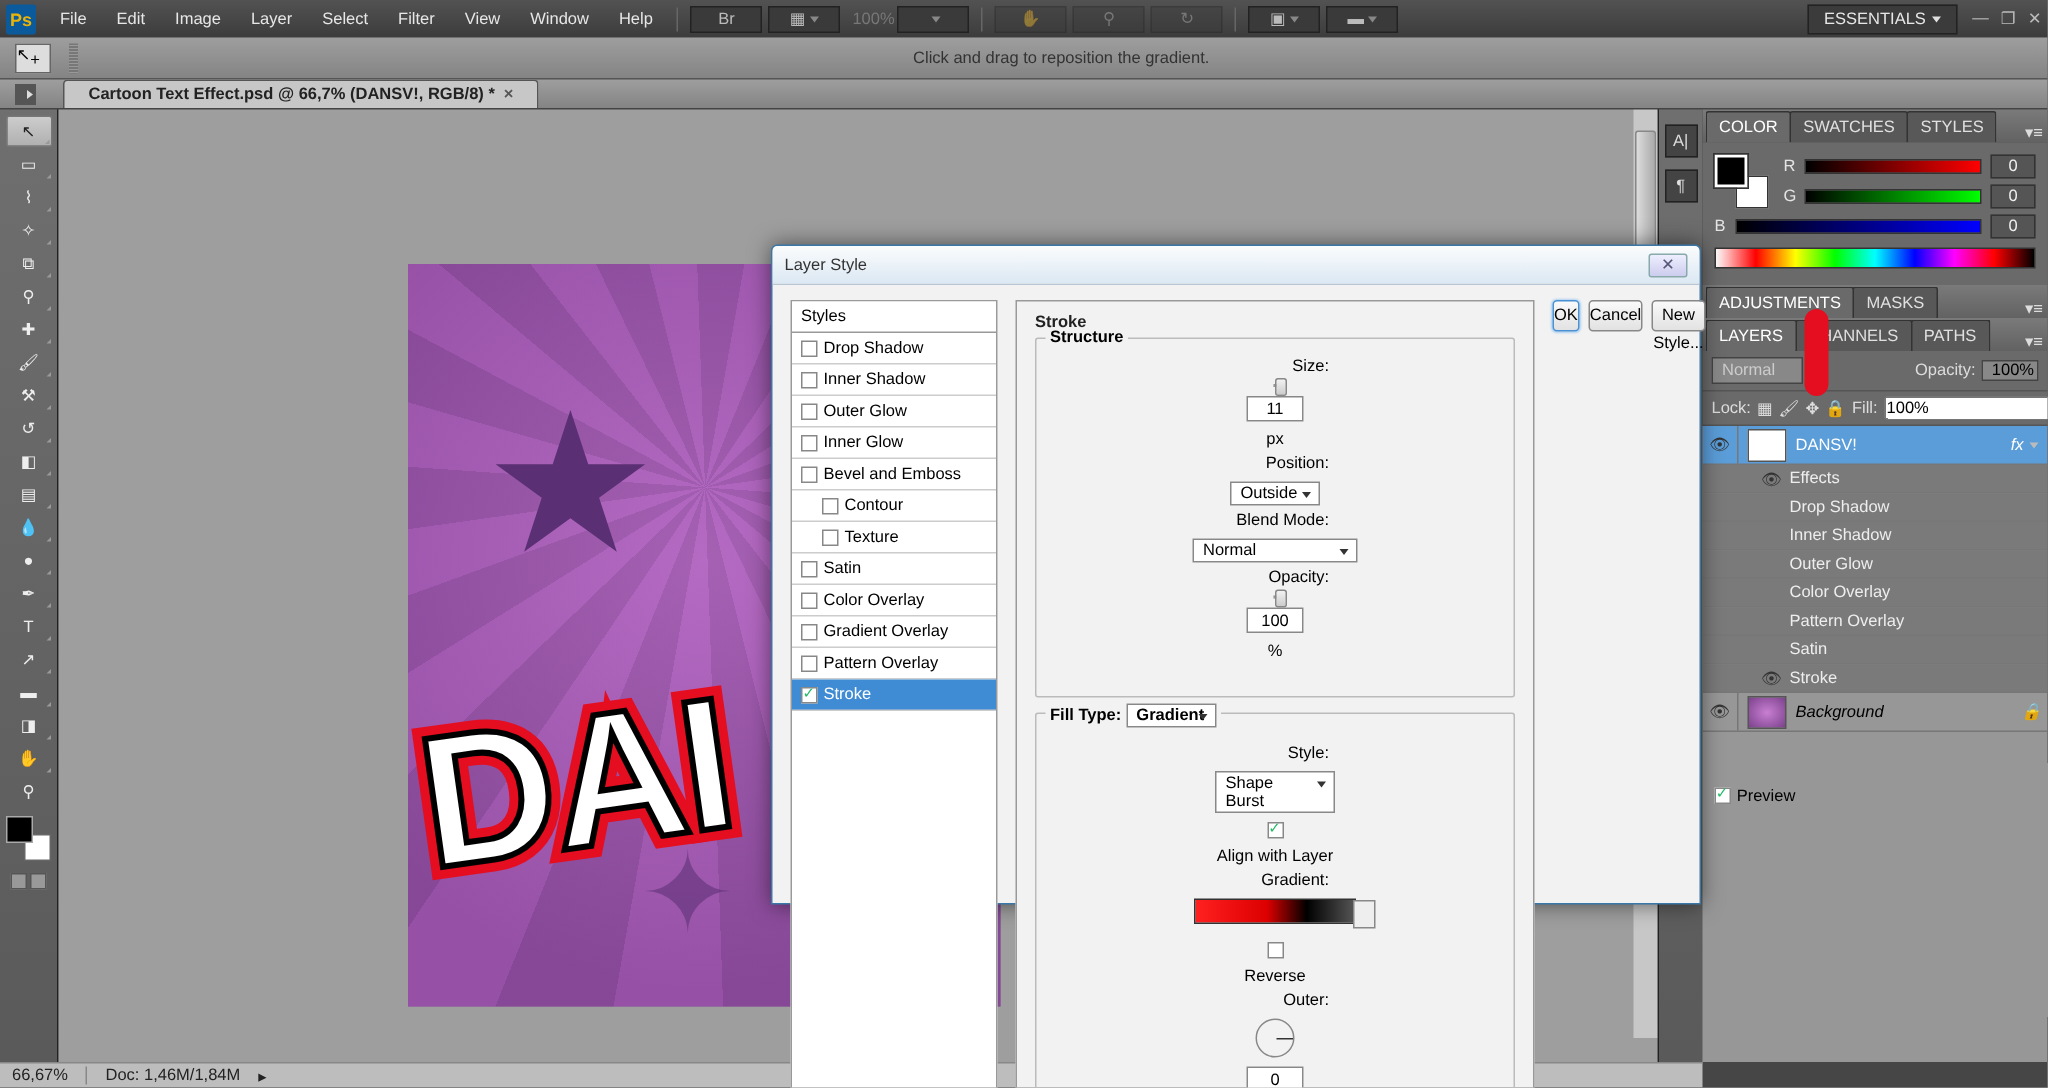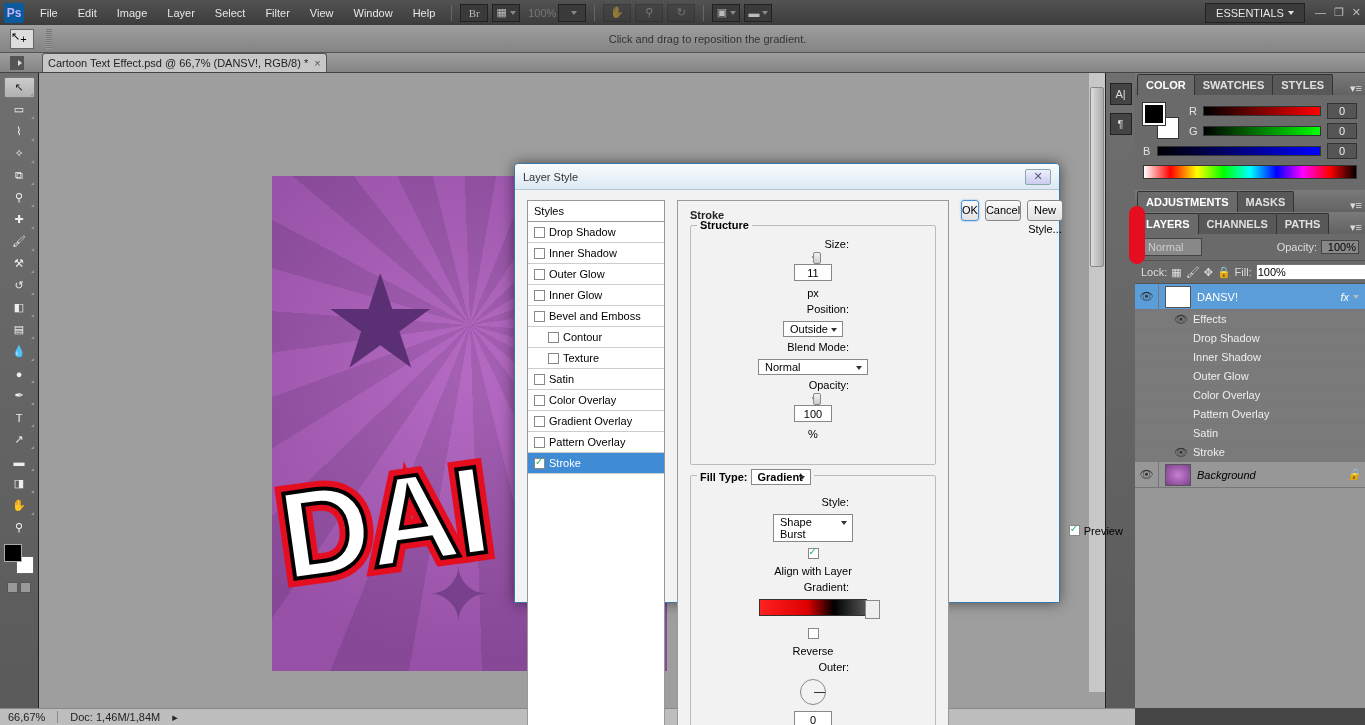--- a/index.html
+++ b/index.html
@@ -1,40 +1,40 @@
 <!DOCTYPE html>
 <html><head>
 <meta charset="utf-8">
 <style>
 * { margin:0; padding:0; box-sizing:border-box; font-family:"Segoe UI",Tahoma,Arial,sans-serif; font-size:11px; user-select:none; }
 body { width:1365px; height:725px; background:#464646; overflow:hidden; position:relative; }
 
 
 .menubar { height:25px; background:linear-gradient(#525252,#3c3c3c); display:flex; align-items:center; padding:0 4px; gap:0; }
-.ps-logo { width:20px; height:20px; background:#0a5a9c; display:flex; align-items:center; justify-content:center; color:#c4b5fd; font-weight:bold; font-size:12px; border-radius:2px; margin-right:6px; }
+.ps-logo { width:20px; height:20px; background:#0a5a9c; display:flex; align-items:center; justify-content:center; color:#eab308; font-weight:bold; font-size:12px; border-radius:2px; margin-right:6px; }
 .menu-item { color:#e7e7e7; padding:4px 10px; cursor:pointer; }
 .menu-sep { width:1px; height:16px; background:#666; margin:0 6px; }
-.menu-dd { width:28px; height:18px; background:#3a3a3a; border:1px solid #222; margin:0 2px; display:flex; align-items:center; justify-content:center; color:#bbb;font-family:Liberation Serif, serif; }
+.menu-dd { width:48px; height:18px; background:#3a3a3a; border:1px solid #222; margin:0 2px; display:flex; align-items:center; justify-content:center; color:#bbb; }
 .menu-dd .caret { border-left:3px solid transparent; border-right:3px solid transparent; border-top:4px solid #888; margin-left:3px; }
 .menu-zoom { color:#777; margin-left:6px; }
 .spacer { flex:1; }
 .essentials { color:#e7e7e7; padding:3px 10px; display:flex; align-items:center; gap:4px; background:#3b3b3b; border:1px solid #222; }
 .win-btns { display:flex; gap:8px; margin-left:10px; color:#bbb; }
 
 
 .optbar { height:28px; background:linear-gradient(#9e9e9e,#848484); border-bottom:1px solid #555; display:flex; align-items:center; padding:0 10px; }
 .optbar .tool-ind { width:24px; height:20px; background:#ddd; border:1px solid #666; margin-right:12px; position:relative; }
 .optbar .grip { width:6px; height:20px; background:repeating-linear-gradient(#777,#777 1px,#999 1px,#999 2px); margin-right:8px; }
 .optbar-msg { flex:1; text-align:center; color:#333; }
 
 
 .doc-tab-bar { height:20px; background:linear-gradient(#9e9e9e,#848484); display:flex; align-items:flex-end; padding-left:10px; border-bottom:1px solid #444; }
 .dock-toggle { width:14px; height:14px; background:#555; margin-right:18px; margin-bottom:2px; position:relative; }
 .dock-toggle::after { content:''; position:absolute; right:2px; top:4px; border-top:3px solid transparent; border-bottom:3px solid transparent; border-left:4px solid #ddd; }
-.doc-tab { background:#c7c7c7; padding:3px 5px; border:1px solid #555; border-bottom:none; border-radius:3px 3px 0 0; display:flex; align-items:center; gap:6px; color:#222; }
+.doc-tab { background:#c7c7c7; padding:3px 16px; border:1px solid #555; border-bottom:none; border-radius:3px 3px 0 0; display:flex; align-items:center; gap:6px; color:#222;font-weight:bold; }
 .doc-tab .x { color:#555; }
 
 
 .workspace { position:absolute; top:73px; left:0; right:0; bottom:17px; display:flex; }
 .toolbox { width:39px; background:linear-gradient(#6f6f6f,#5a5a5a); border-right:1px solid #222; padding-top:4px; }
 .toolbox .cell { width:31px; height:21px; margin:0 auto 1px auto; display:flex; align-items:center; justify-content:center; color:#eee; position:relative; }
 .toolbox .cell.sel { background:linear-gradient(#ccc,#b0b0b0); color:#222; border:1px solid #777; border-radius:2px; }
 .toolbox .tri { position:absolute; right:1px; bottom:1px; border-right:3px solid #999; border-top:3px solid transparent; }
 .fgbg { margin:6px auto; width:30px; height:30px; position:relative; }
 .fg { width:18px; height:18px; background:#000; border:1px solid #aaa; position:absolute; }
@@ -55,21 +55,21 @@
 .scroll-v { position:absolute; right:0; top:0; bottom:16px; width:16px; background:#c7c7c7; }
 .scroll-v .thumb { position:absolute; top:14px; left:1px; right:1px; height:180px; background:linear-gradient(90deg,#ddd,#aaa); border:1px solid #888; border-radius:2px; }
 
 
 .dockstrip { width:30px; background:linear-gradient(#6f6f6f,#5a5a5a); border-left:1px solid #222; padding-top:10px; display:flex; flex-direction:column; align-items:center; gap:8px; }
 .dockstrip .ic { width:22px; height:22px; background:#444; border:1px solid #222; display:flex; align-items:center; justify-content:center; color:#ddd; }
 
 
 .panels { width:230px; background:#4a4a4a; display:flex; flex-direction:column; }
 .tab-row { height:22px; background:linear-gradient(#7a7a7a,#626262); display:flex; align-items:flex-end; padding-left:2px; }
-.ptab { padding:4px 8px; color:#e0e0e0; background:#585858; border:1px solid #333; border-bottom:none; margin-right:-1px; border-radius:2px 2px 0 0;font-weight:bold; }
+.ptab { padding:4px 8px; color:#e0e0e0; background:#585858; border:1px solid #333; border-bottom:none; margin-right:-1px; border-radius:2px 2px 0 0; }
 .ptab.active { background:#6a6a6a; color:#fff; }
 .ptab-menu { margin-left:auto; width:18px; text-align:center; color:#ddd; }
 .color-panel { background:#6a6a6a; padding:8px; height:95px; }
 .cp-swatch-wrap { float:left; width:36px; height:36px; position:relative; margin-right:10px; }
 .cp-fg { width:22px; height:22px; background:#000; border:2px solid #fff; position:absolute; outline:1px solid #333; }
 .cp-bg { width:22px; height:22px; background:#fff; border:1px solid #333; position:absolute; right:0; bottom:0; }
 .cp-row { display:flex; align-items:center; gap:6px; margin-bottom:4px; }
 .cp-row span { color:#e4e4e4; width:8px; }
 .cp-row .sld { flex:1; height:10px; border:1px solid #333; }
 .cp-row.r .sld { background:linear-gradient(90deg,#000,#f00); }
@@ -96,21 +96,21 @@
 .layer-row.sub .eye { border:none; }
 .layer-row .fx { margin-left:auto; margin-right:4px; font-style:italic; }
 .layer-row .tri2 { margin-right:6px; border-left:3px solid transparent; border-right:3px solid transparent; border-top:4px solid #bbb; }
 .bg-thumb { width:26px; height:22px; background:radial-gradient(#c87fd2,#7b418c); border:1px solid #555; margin:0 6px; }
 
 
 .statusbar { position:absolute; bottom:0; left:0; right:230px; height:17px; background:#bdbdbd; display:flex; align-items:center; padding:0 8px; border-top:1px solid #888; color:#222; gap:12px; }
 .statusbar .sep2 { width:1px; height:12px; background:#888; }
 
 
-.dialog { position:absolute; left:514px; top:163px; width:546px; height:440px; background:#f2f2f2; border:1px solid #3a77a6; box-shadow:0 0 14px rgba(0,0,0,0.5); border-radius:4px 4px 0 0; }
+.dialog { position:absolute; left:514px; top:163px; width:620px; height:440px; background:#f2f2f2; border:1px solid #3a77a6; box-shadow:0 0 14px rgba(0,0,0,0.5); border-radius:4px 4px 0 0; }
 .dlg-title { height:26px; background:linear-gradient(#fbfcfd,#dbe8f3); display:flex; align-items:center; padding:0 8px; border-bottom:1px solid #b8c6d3; border-radius:4px 4px 0 0; }
 .dlg-title span { color:#333; }
 .dlg-close { margin-left:auto; width:26px; height:16px; background:linear-gradient(#eef,#cce); border:1px solid #8aa; border-radius:2px; text-align:center; color:#557; }
 .dlg-body { display:flex; padding:10px 12px; gap:12px; }
 .styles-col { width:138px; border:1px solid #999; background:#fff; }
 .styles-col .hdr { padding:4px 6px; border-bottom:1px solid #999; background:#fff; }
 .styles-col .itm { padding:4px 6px; border-bottom:1px solid #ccc; display:flex; align-items:center; gap:4px; }
 .styles-col .itm.sel { background:#3f8cd5; color:#fff; }
 .styles-col .itm.sub { padding-left:20px; }
 .chk { width:11px; height:11px; border:1px solid #888; background:#fff; display:inline-block; position:relative; }

